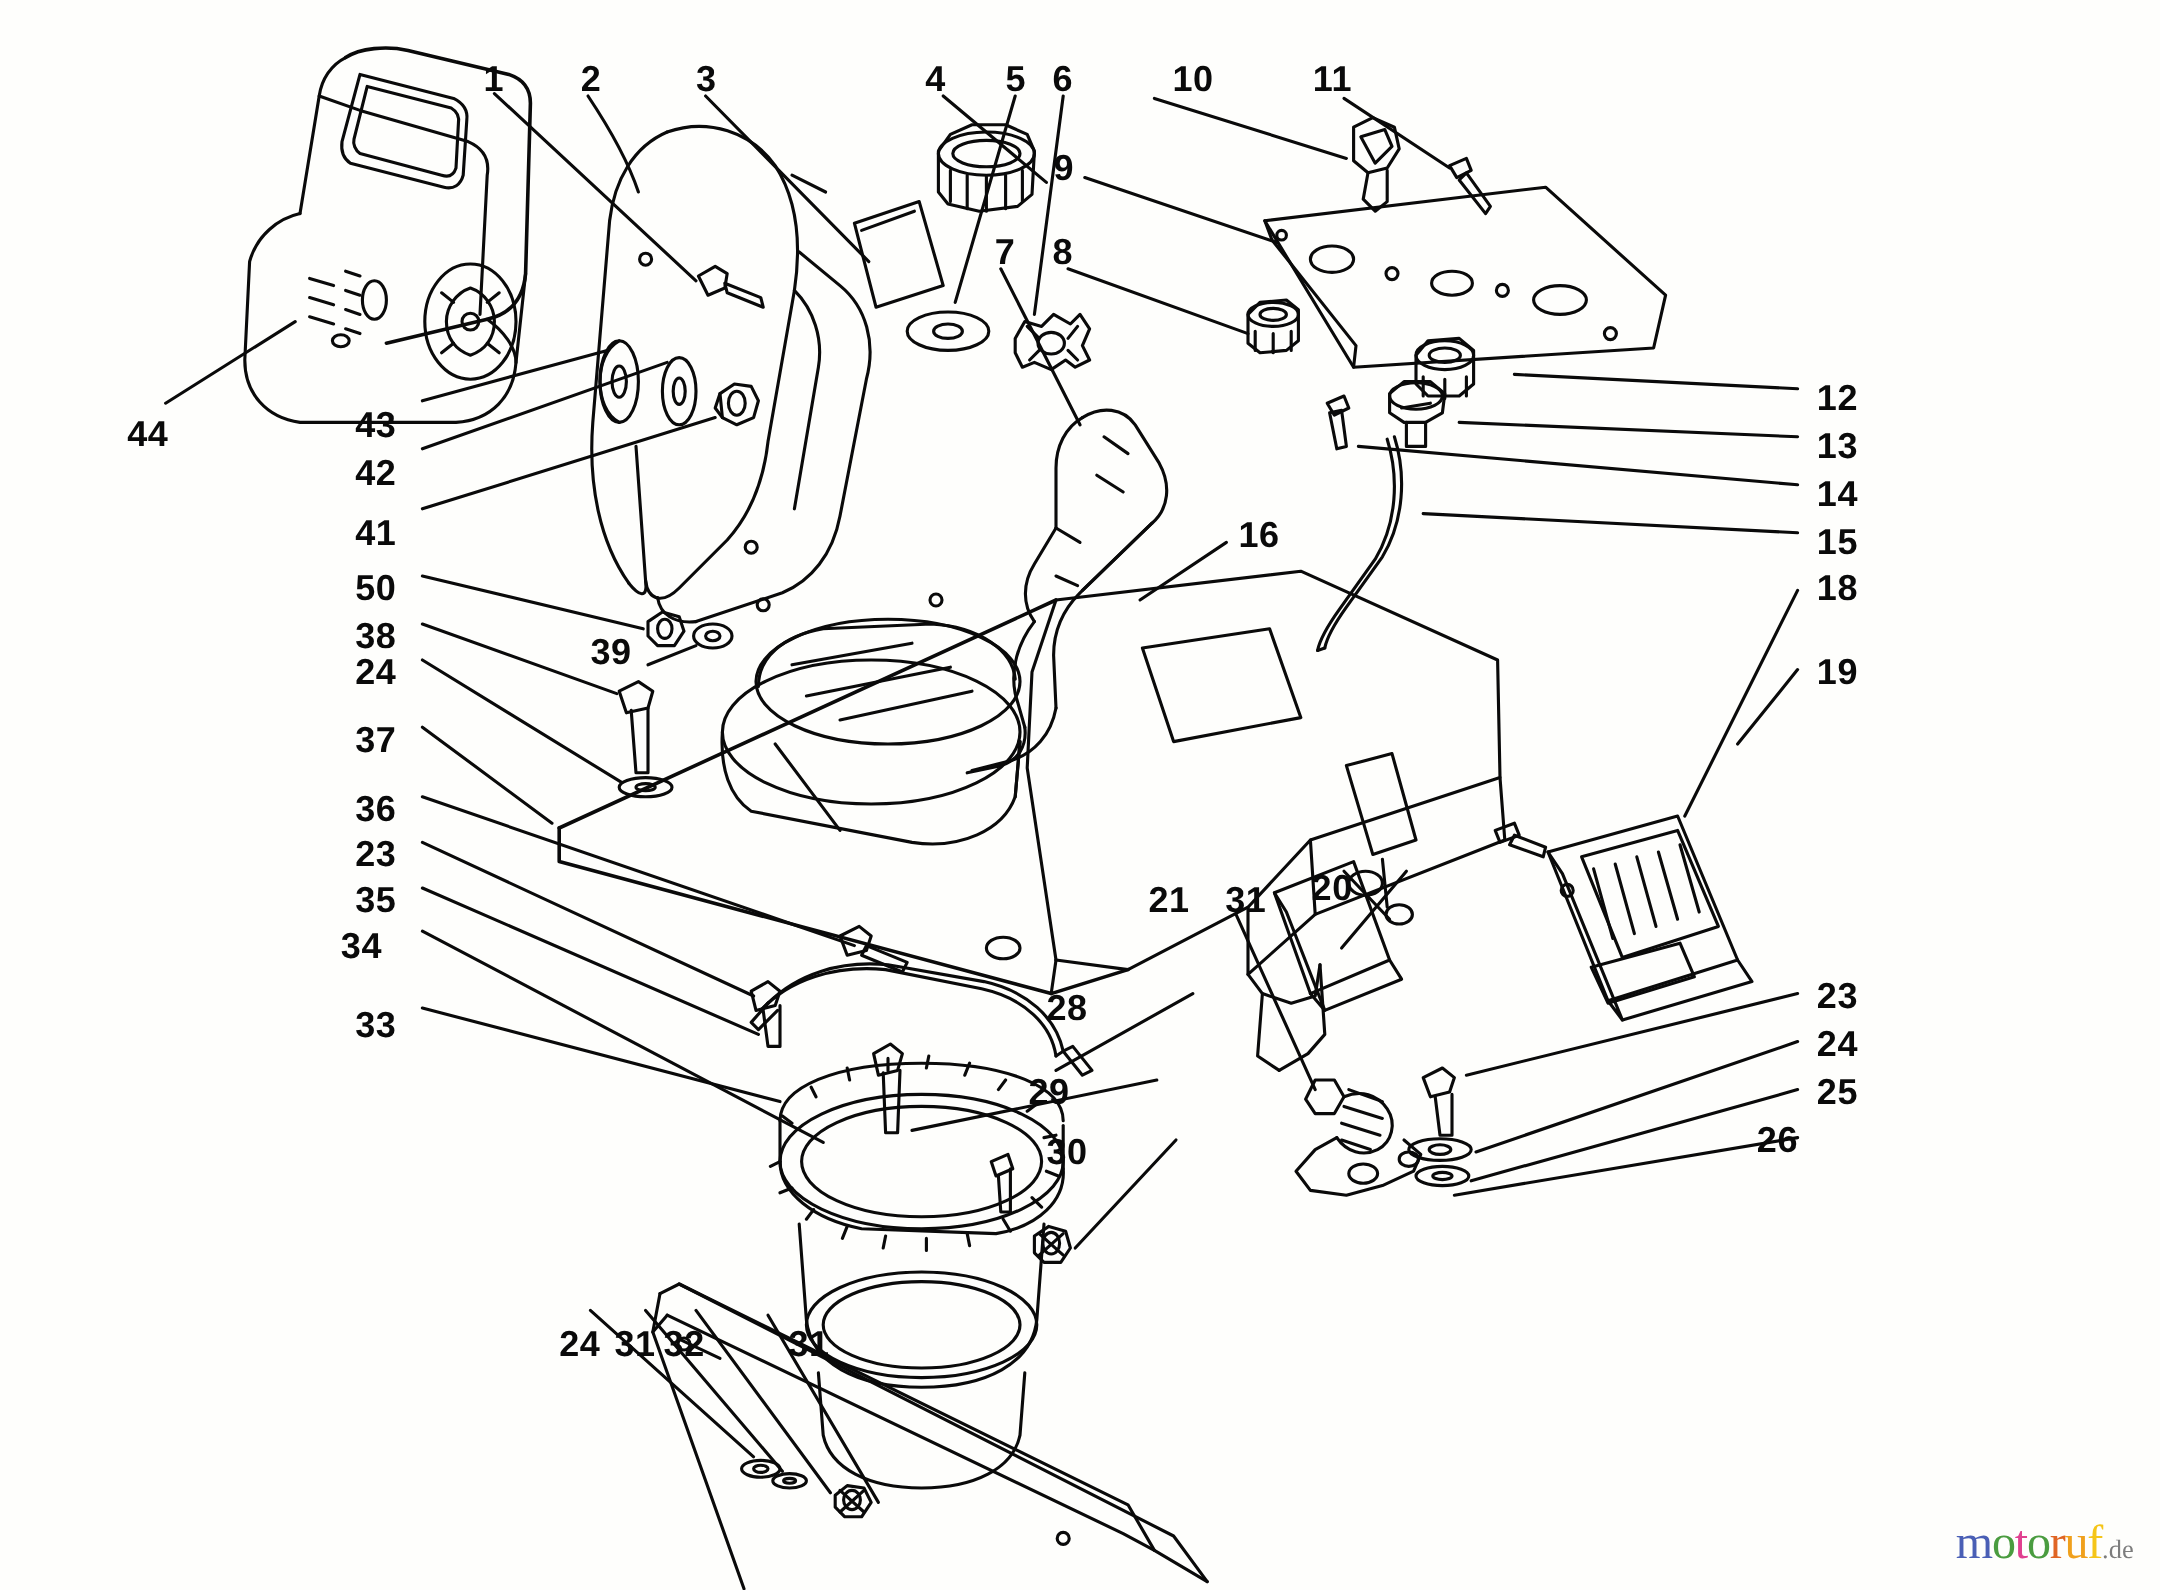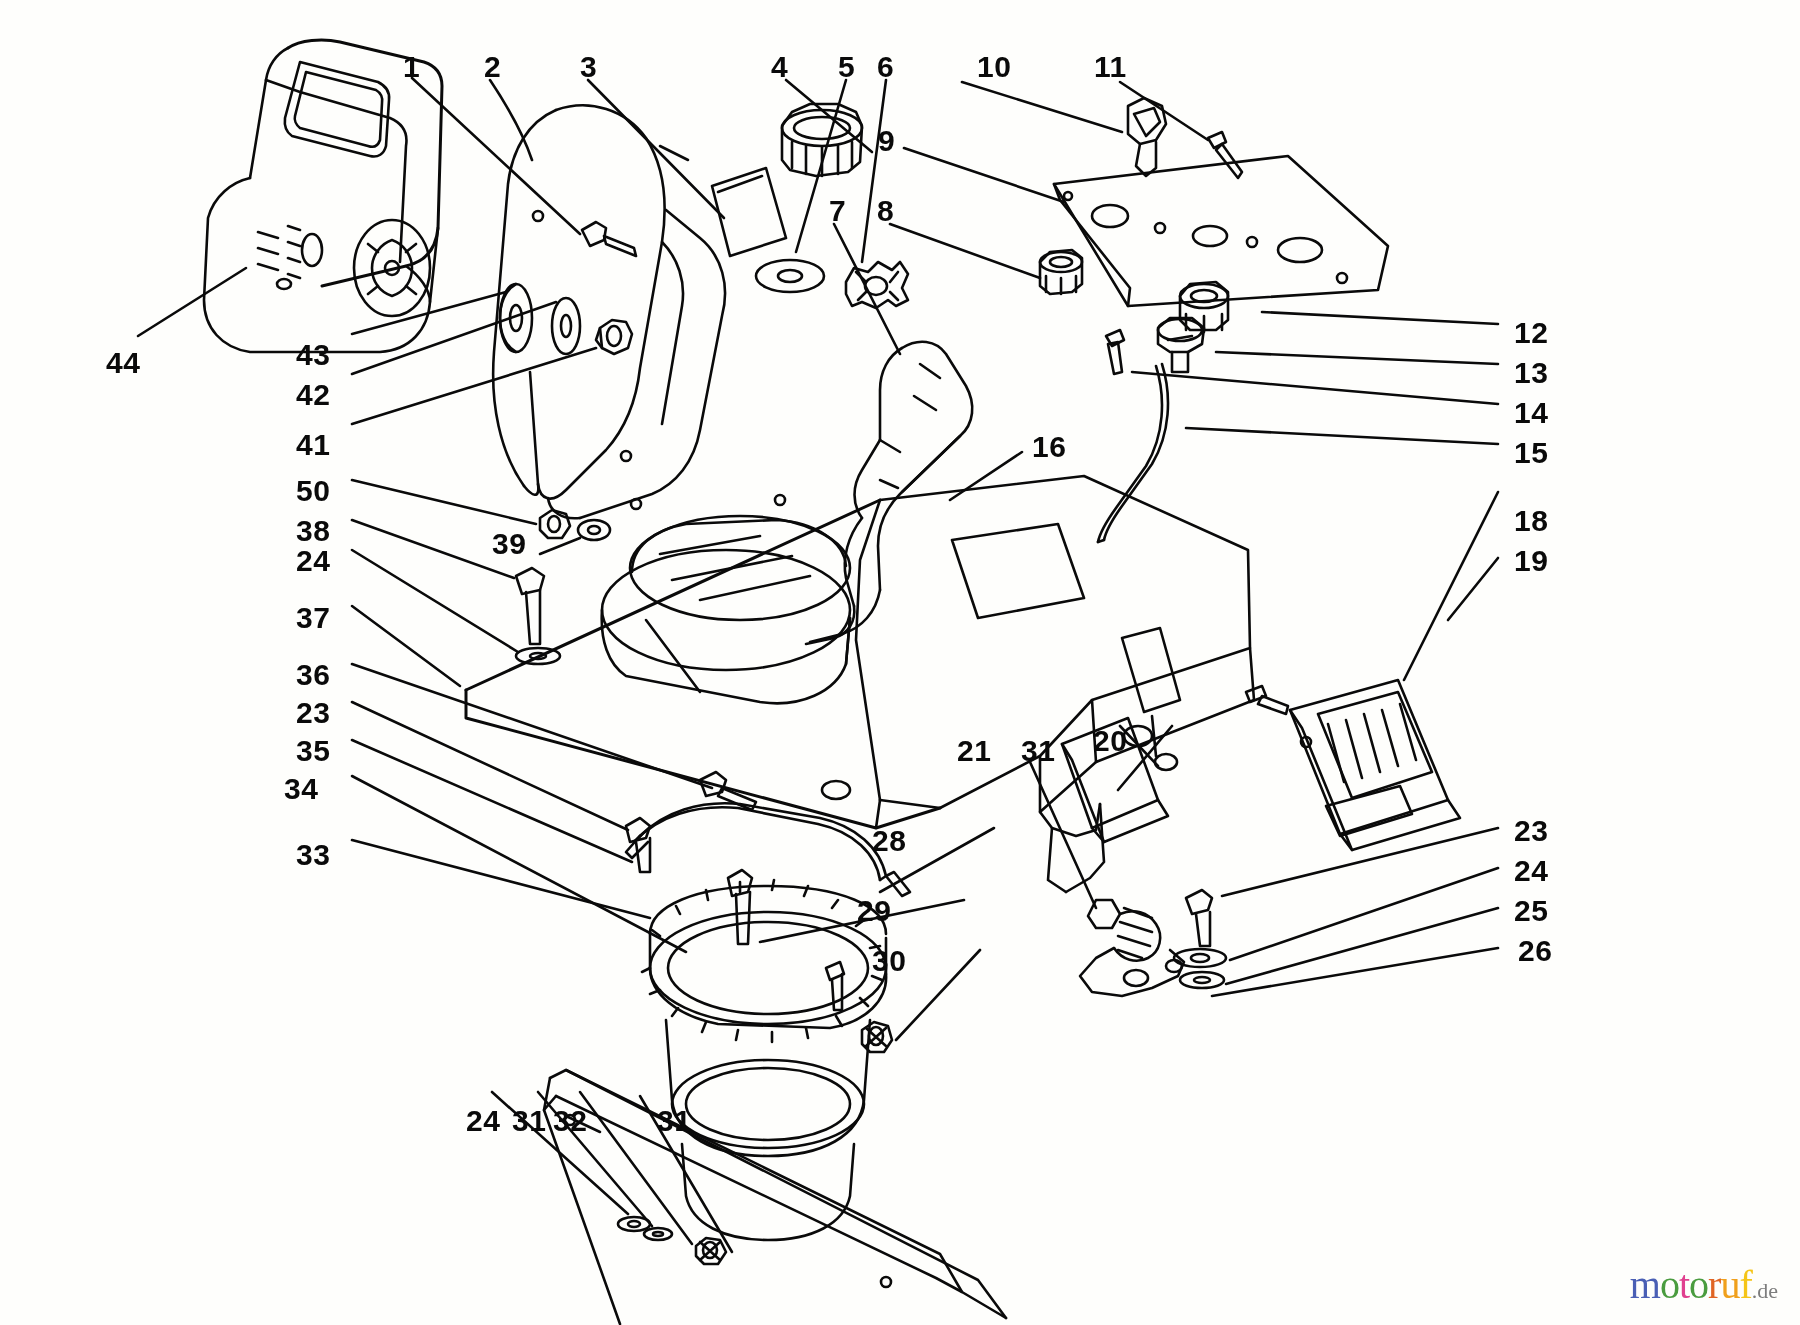--- a/index.html
+++ b/index.html
@@ -470,40 +470,40 @@
   <div class="callout" style="left:1514px;top:318px">12</div>
   <div class="callout" style="left:1514px;top:358px">13</div>
   <div class="callout" style="left:1514px;top:398px">14</div>
   <div class="callout" style="left:1514px;top:438px">15</div>
   <div class="callout" style="left:106px;top:348px">44</div>
   <div class="callout" style="left:296px;top:340px">43</div>
   <div class="callout" style="left:296px;top:380px">42</div>
   <div class="callout" style="left:296px;top:430px">41</div>
   <div class="callout" style="left:1032px;top:432px">16</div>
   <div class="callout" style="left:296px;top:476px">50</div>
-  <div class="callout" style="left:1514px;top:506px">18</div>
+  <div class="callout" style="left:1514px;top:476px">18</div>
   <div class="callout" style="left:296px;top:516px">38</div>
   <div class="callout" style="left:492px;top:529px">39</div>
   <div class="callout" style="left:296px;top:546px">24</div>
   <div class="callout" style="left:1514px;top:546px">19</div>
   <div class="callout" style="left:296px;top:603px">37</div>
   <div class="callout" style="left:296px;top:660px">36</div>
   <div class="callout" style="left:296px;top:698px">23</div>
   <div class="callout" style="left:296px;top:736px">35</div>
   <div class="callout" style="left:284px;top:774px">34</div>
   <div class="callout" style="left:957px;top:736px">21</div>
   <div class="callout" style="left:1021px;top:736px">31</div>
   <div class="callout" style="left:1093px;top:726px">20</div>
   <div class="callout" style="left:296px;top:840px">33</div>
   <div class="callout" style="left:872px;top:826px">28</div>
   <div class="callout" style="left:1514px;top:816px">23</div>
   <div class="callout" style="left:1514px;top:856px">24</div>
   <div class="callout" style="left:857px;top:896px">29</div>
   <div class="callout" style="left:1514px;top:896px">25</div>
-  <div class="callout" style="left:1518px;top:936px">26</div>
+  <div class="callout" style="left:1464px;top:936px">26</div>
   <div class="callout" style="left:872px;top:946px">30</div>
   <div class="callout" style="left:466px;top:1106px">24</div>
   <div class="callout" style="left:512px;top:1106px">31</div>
   <div class="callout" style="left:553px;top:1106px">32</div>
   <div class="callout" style="left:657px;top:1106px">31</div>
 
   <div id="watermark">
     <span class="l" style="color:#4a5fb5">m</span><span class="l" style="color:#4a9c3f">o</span><span class="l" style="color:#e0408f">t</span><span class="l" style="color:#4a9c3f">o</span><span class="l" style="color:#e06524">r</span><span class="l" style="color:#f0a01c">u</span><span class="l" style="color:#f5c518">f</span><span class="tld">.de</span>
   </div>
 

